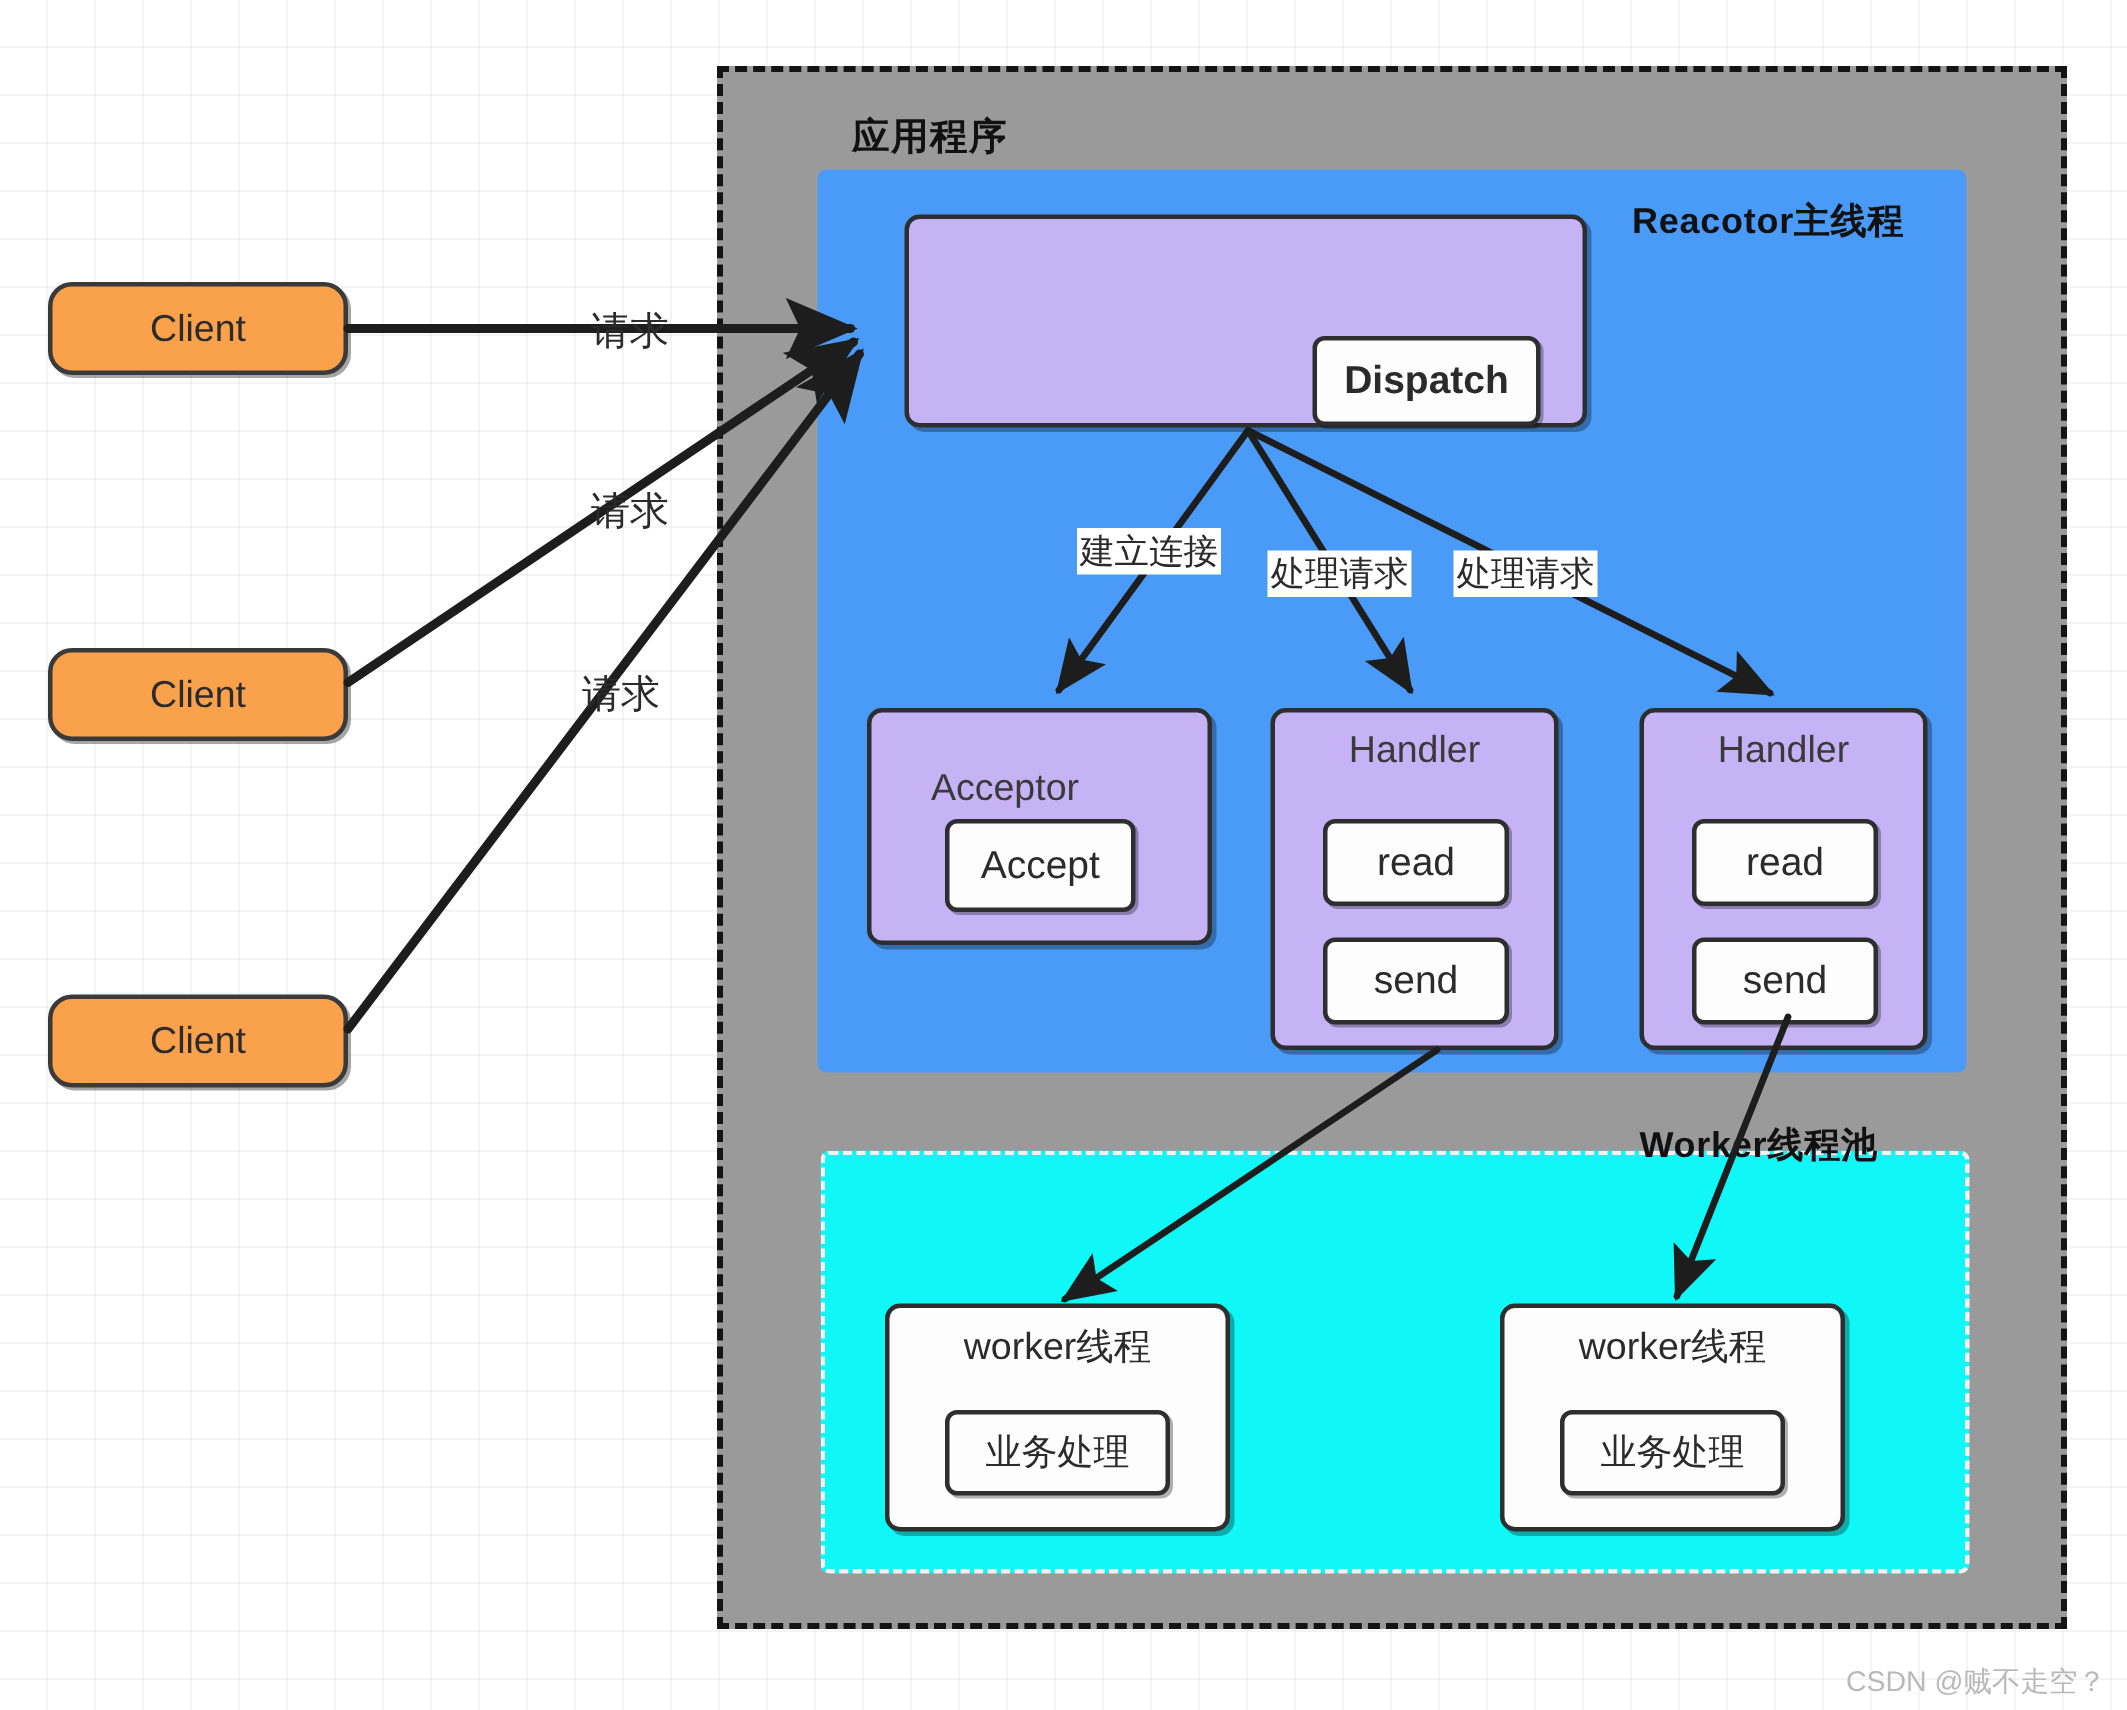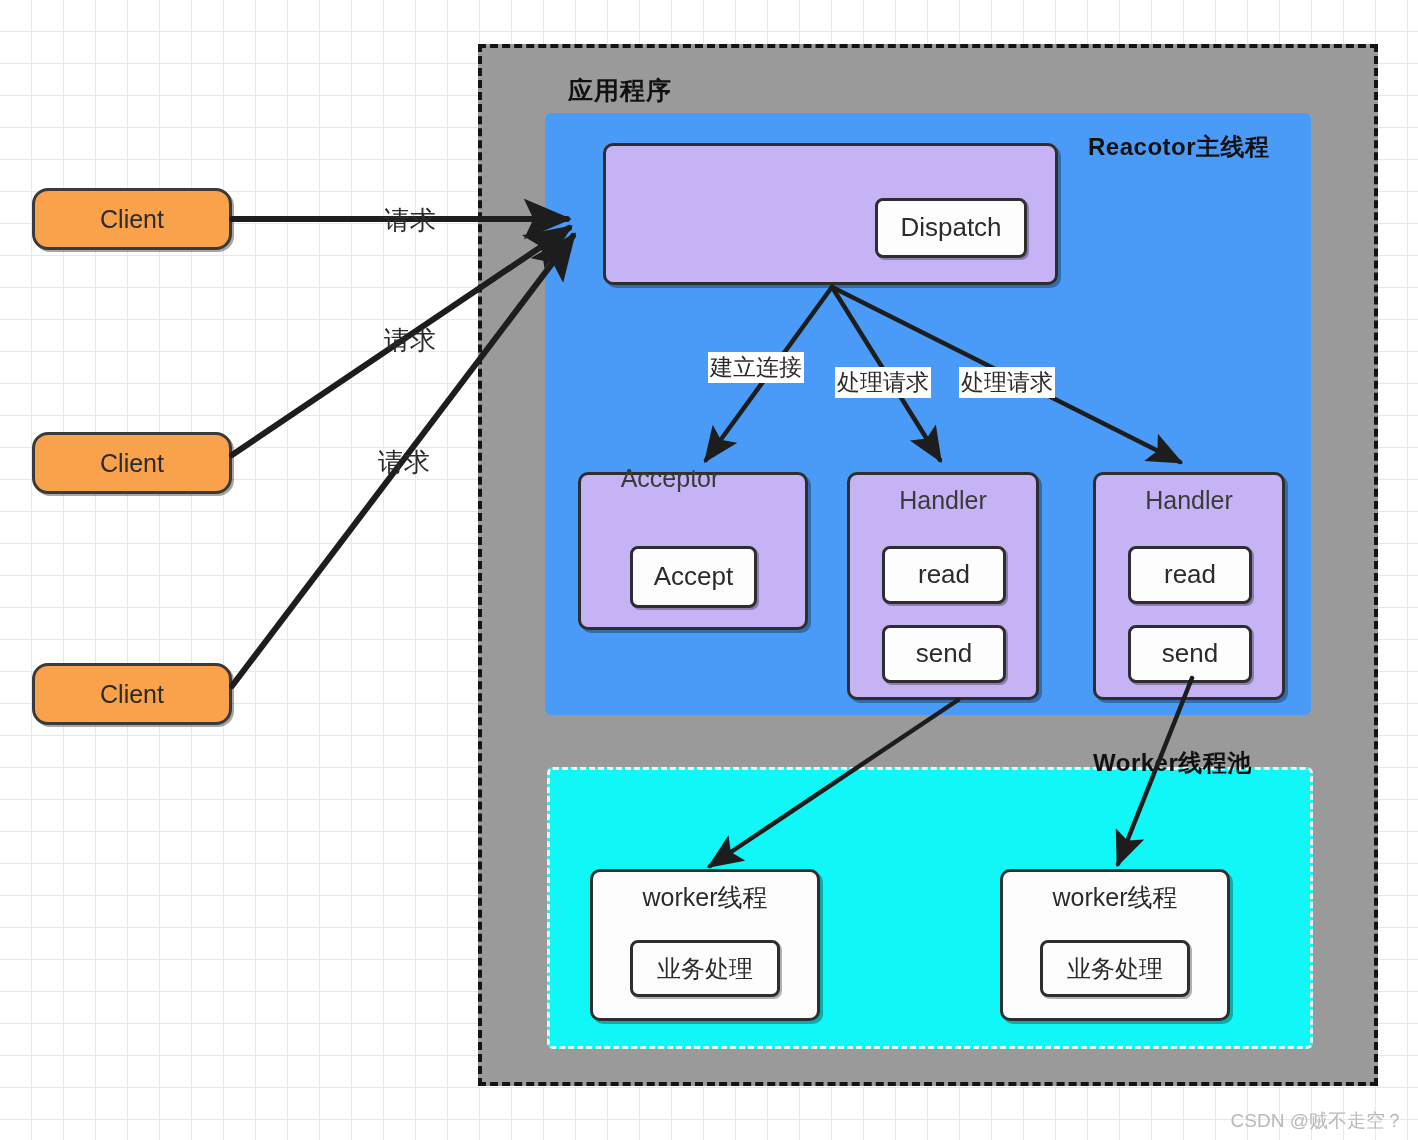--- a/index.html
+++ b/index.html
@@ -112,20 +112,21 @@
     font-size: 25px;
     color: #2b2b2b;
   }
 
   
   .edge-label {
     position: absolute;
     font-size: 26px;
     color: #2b2b2b;
     white-space: nowrap;
+    margin-left: 10px;
   }
   .edge-label.boxed {
     background: #ffffff;
     padding: 0 2px;
     font-size: 23px;
   }
 
   #arrows {
     position: absolute;
     left: 0;
@@ -153,24 +154,24 @@
 
   <div class="app-title" style="left:568px; top:74px;">应用程序</div>
 
   <div class="node reactor-region" style="left:545px; top:113px; width:766px; height:602px;"></div>
 
   <div class="region-title" style="left:1088px; top:131px;">Reacotor主线程</div>
 
   <div class="node purple-box" style="left:603px; top:143px; width:455px; height:142px;"></div>
 
 
-  <div class="node white-box" style="left:875px; top:198px; width:152px; height:60px;">Dispatch</div>
+  <div class="node white-box" style="left:875px; top:224px; width:152px; height:60px;font-weight:bold;">Dispatch</div>
 
   <div class="node purple-box" style="left:578px; top:472px; width:230px; height:158px;"></div>
-  <div class="purple-label" style="left:578px; top:464px; width:184px;">Acceptor</div>
+  <div class="purple-label" style="left:578px; top:511px; width:184px;">Acceptor</div>
   <div class="node white-box" style="left:630px; top:546px; width:127px; height:62px;">Accept</div>
 
   <div class="node purple-box" style="left:847px; top:472px; width:192px; height:228px;"></div>
   <div class="purple-label" style="left:847px; top:486px; width:192px;">Handler</div>
   <div class="node white-box" style="left:882px; top:546px; width:124px; height:58px;">read</div>
   <div class="node white-box" style="left:882px; top:625px; width:124px; height:58px;">send</div>
 
   <div class="node purple-box" style="left:1093px; top:472px; width:192px; height:228px;"></div>
   <div class="purple-label" style="left:1093px; top:486px; width:192px;">Handler</div>
   <div class="node white-box" style="left:1128px; top:546px; width:124px; height:58px;">read</div>

